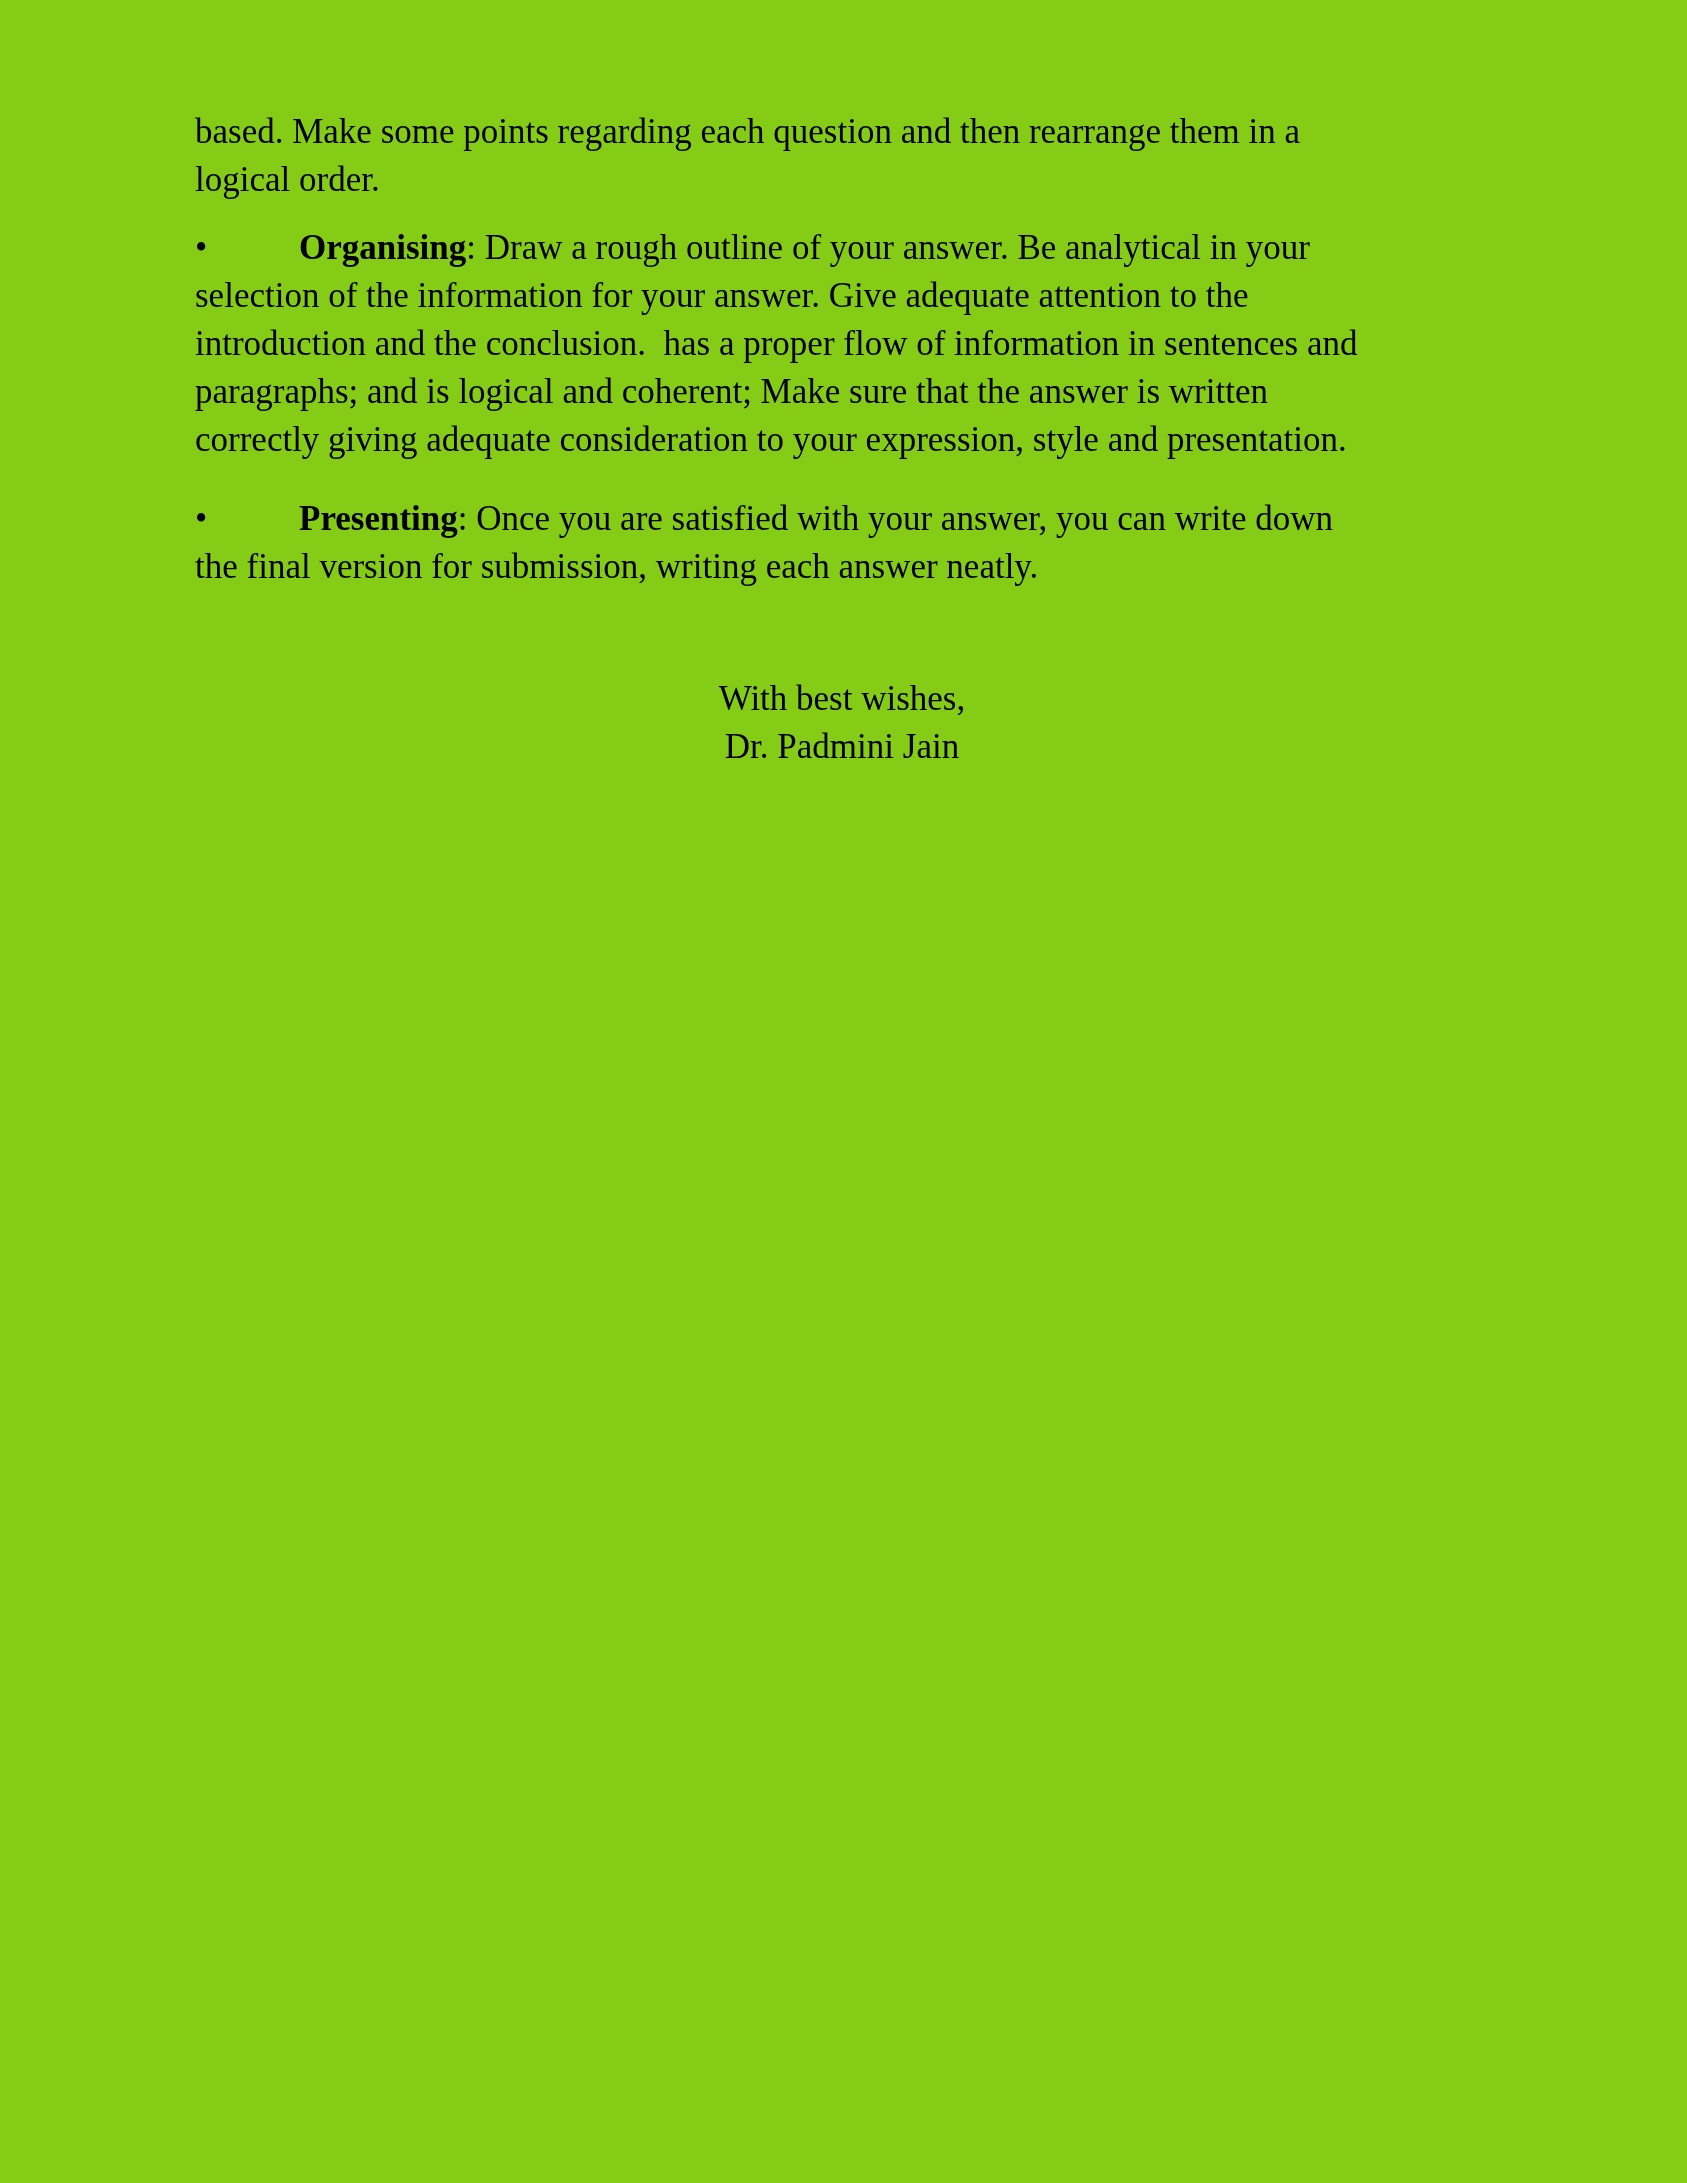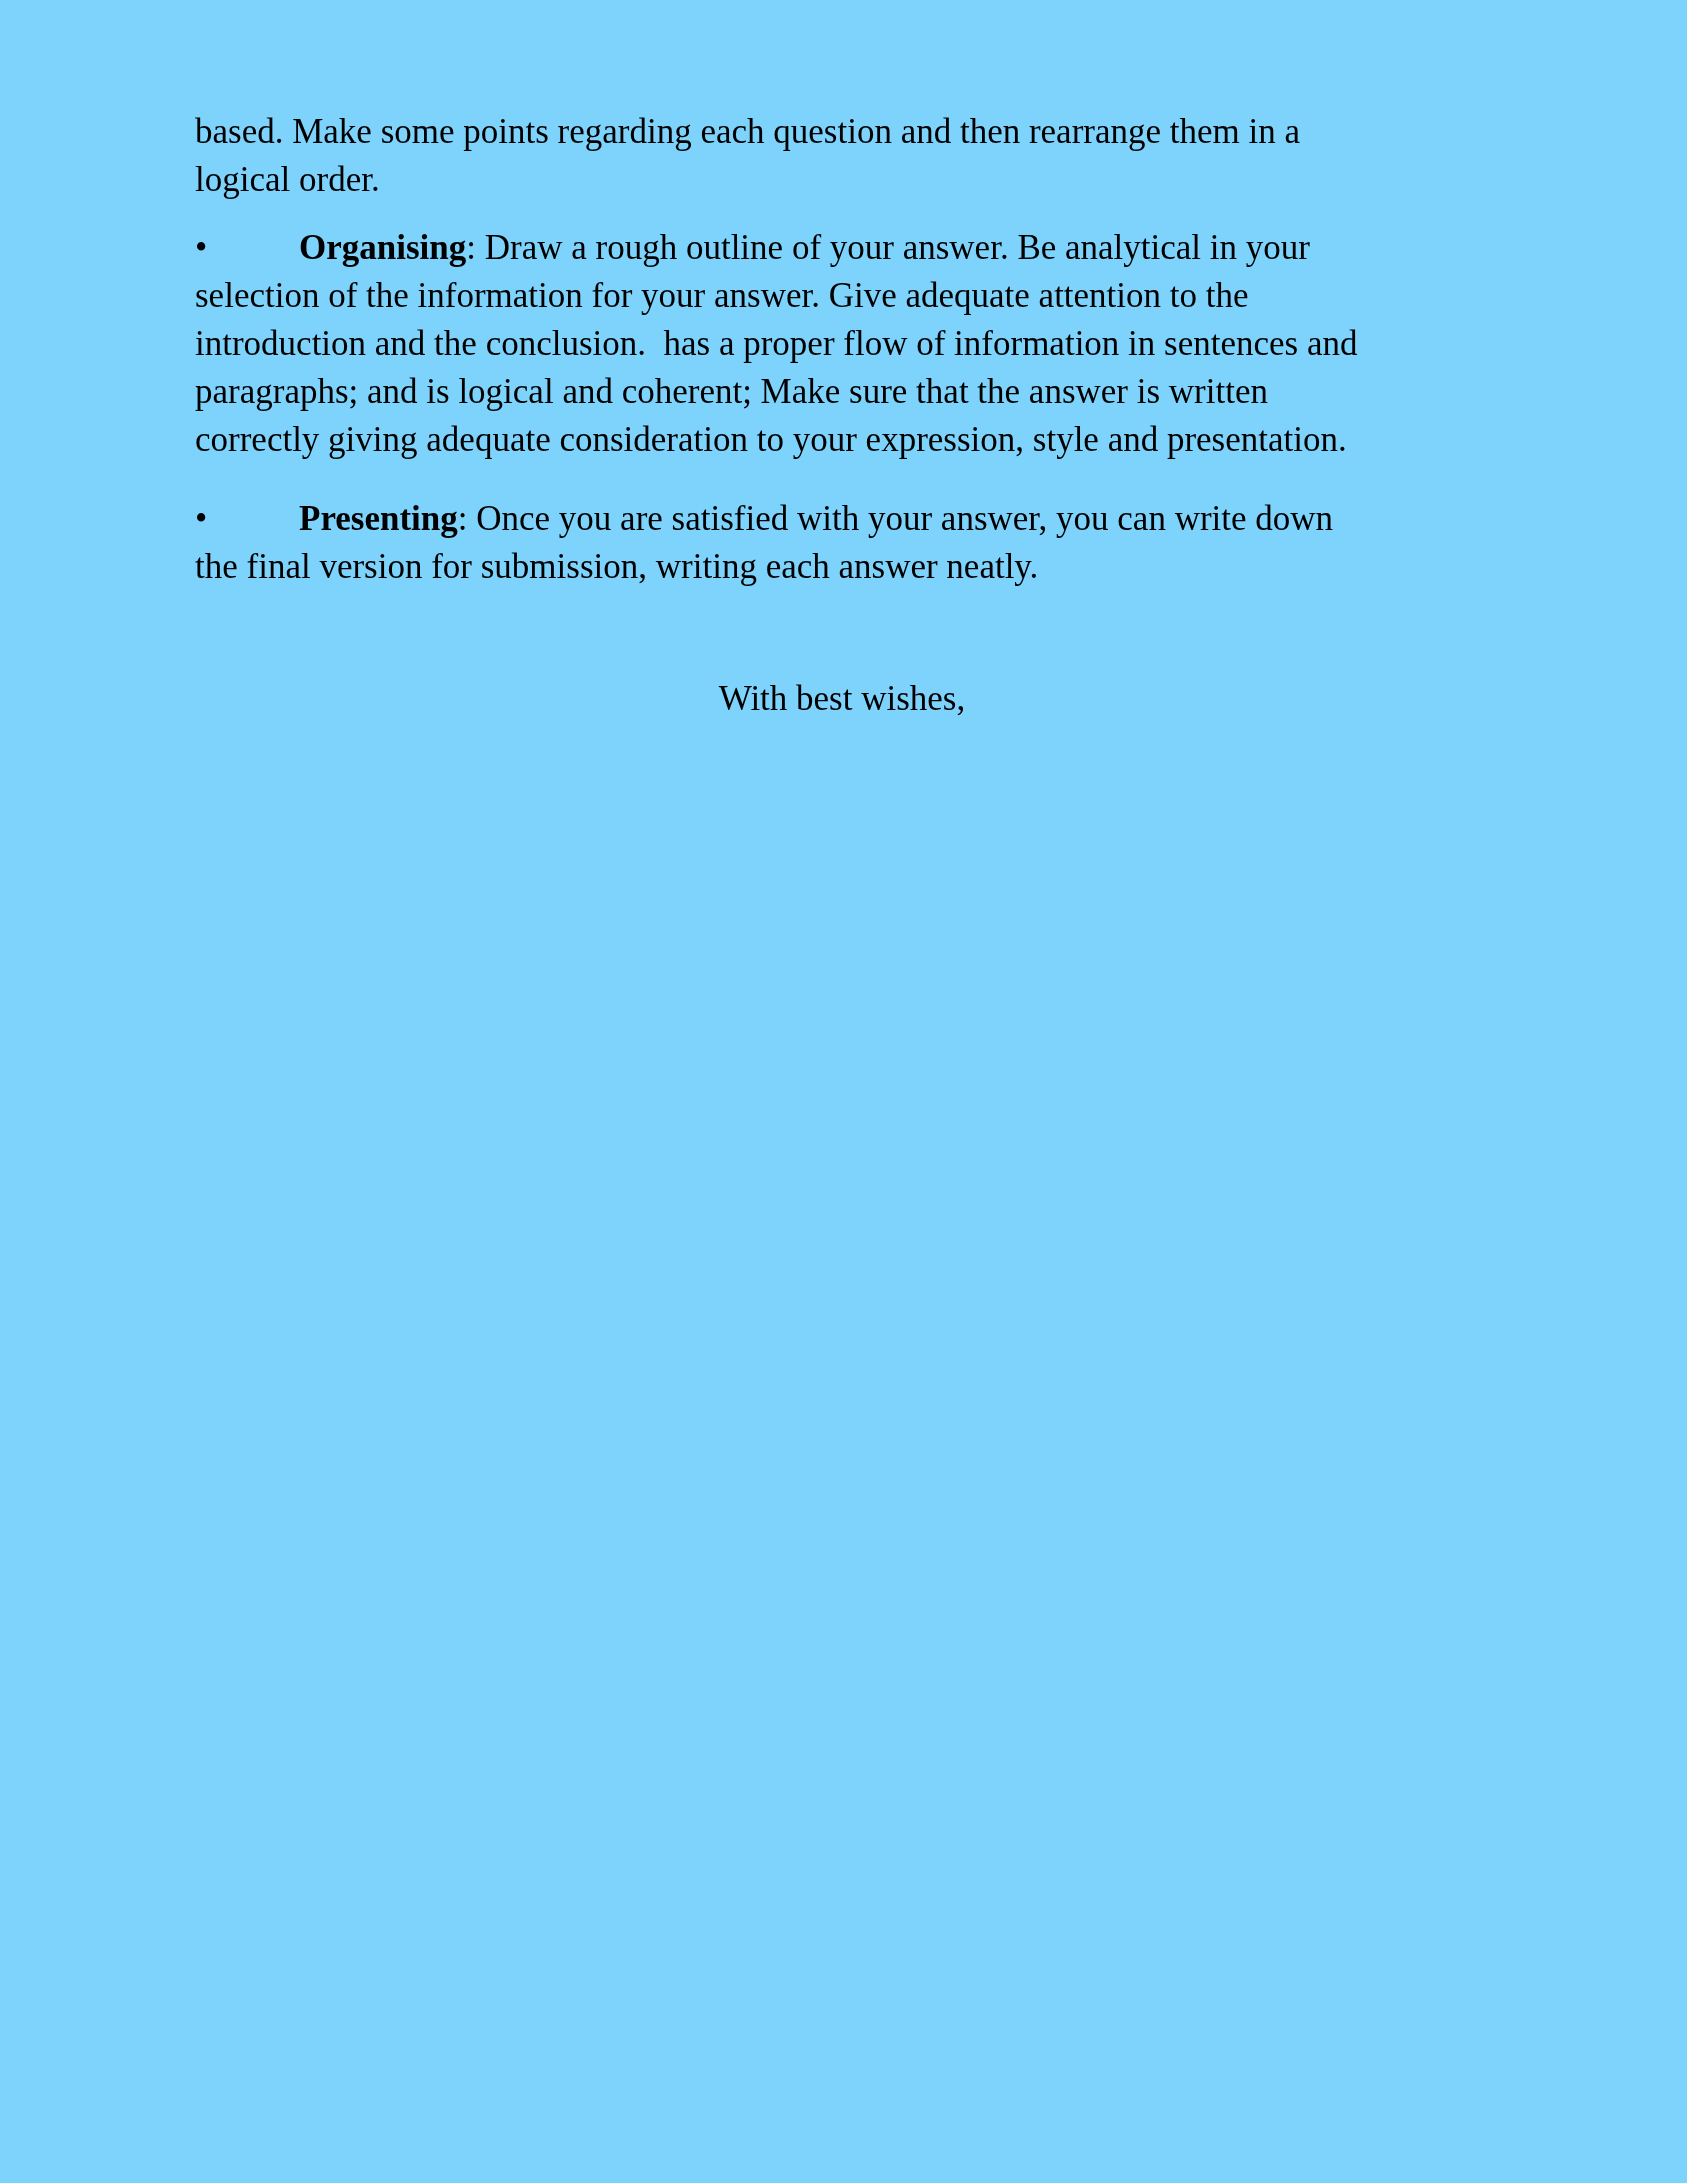--- a/index.html
+++ b/index.html
@@ -4,21 +4,21 @@
 <style>
   html, body {
     margin: 0;
     padding: 0;
     background: #ffffff;
   }
   .page {
     position: relative;
     width: 1687px;
     height: 2183px;
-    background: #7dd3fc;
+    background: #84cc16;
     overflow: hidden;
     font-family: "Liberation Serif", serif;
     color: #000000;
   }
   .content {
     position: absolute;
     left: 195px;
     right: 198px;
     top: 0;
     font-size: 35px;
@@ -63,17 +63,18 @@
 selection of the information for your answer. Give adequate attention to the
 introduction and the conclusion.  has a proper flow of information in sentences and
 paragraphs; and is logical and coherent; Make sure that the answer is written
 correctly giving adequate consideration to your expression, style and presentation.</span></p>
 
     <p class="para" style="top:495px"><span class="bullet-marker">•</span><span class="term">Presenting</span><span>: Once you are satisfied with your answer, you can write down
 the final version for submission, writing each answer neatly.</span></p>
 
     <div class="signature" style="top:675px">
       <div class="sig-line">With best wishes,</div>
+      <div class="sig-line">Dr. Padmini Jain</div>
     </div>
 
   </div>
 </div>
 
 
 </body></html>

